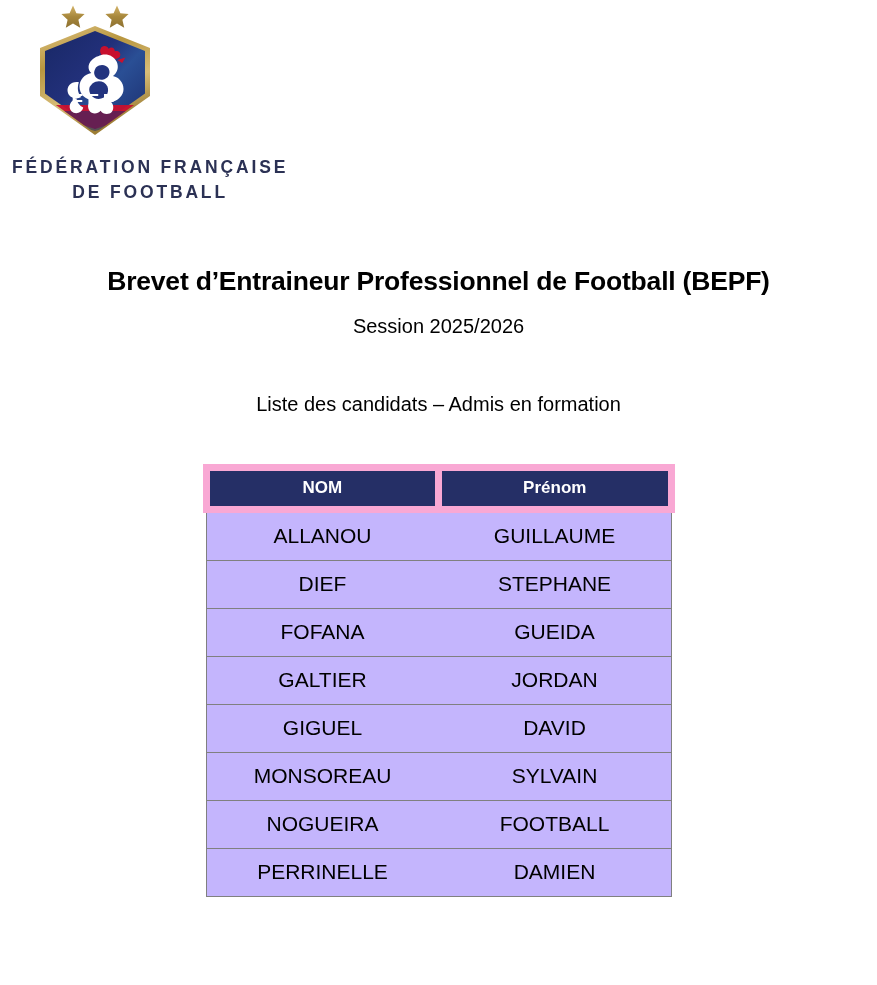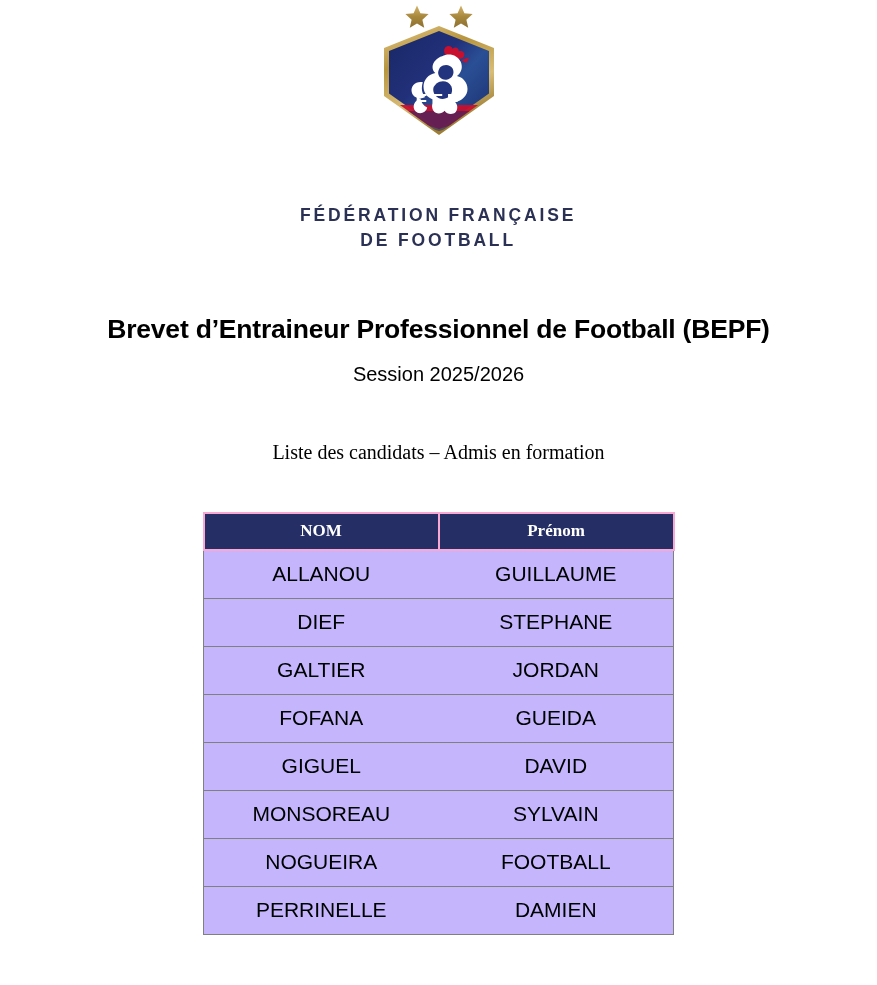--- a/index.html
+++ b/index.html
@@ -15,22 +15,21 @@
     overflow: hidden;
     position: relative;
   }
 
   
   .logo-block {
     width: 100%;
     padding-top: 4px;
     display: flex;
     flex-direction: column;
-    align-items: center;
-    gap: 48px;
+    align-items: flex-start;
   }
   .crest-wrap {
     position: relative;
     width: 190px;
     height: 132px;
   }
   .stars {
     position: absolute;
     top: 0px;
     left: 0;
@@ -76,44 +75,42 @@
     font-size: 20px;
     font-weight: normal;
     color: #000;
   }
   .list-caption {
     margin-top: 55px;
     text-align: center;
     font-size: 20px;
     font-weight: normal;
     color: #000;
-    font-family: Liberation Serif, serif;
   }
 
   
   .table-wrap {
     margin-top: 48px;
     display: flex;
     justify-content: center;
   }
   table.candidates {
     width: 472px;
     border-collapse: collapse;
     table-layout: fixed;
   }
   table.candidates th {
     background: #252f66;
     color: #ffffff;
     font-size: 17px;
     font-weight: bold;
     height: 35px;
     text-align: center;
-    border: 2px solid #f9a8d4;
+    border: 7px solid #f9a8d4;
     padding: 0;
-    font-family: Liberation Serif, serif;
   }
   table.candidates th.col-nom {
     border-right: 1px solid #5b6394;
   }
   table.candidates td {
     height: 47px;
     text-align: center;
     font-size: 21px;
     font-weight: normal;
     color: #000;
@@ -216,26 +213,26 @@
     <tbody id="tbody">
         <tr>
           <td class="cell-nom">ALLANOU</td>
           <td class="cell-prenom">GUILLAUME</td>
         </tr>
         <tr>
           <td class="cell-nom">DIEF</td>
           <td class="cell-prenom">STEPHANE</td>
         </tr>
         <tr>
+          <td class="cell-nom">FOFANA</td>
+          <td class="cell-prenom">GUEIDA</td>
+        </tr>
+        <tr>
           <td class="cell-nom">GALTIER</td>
           <td class="cell-prenom">JORDAN</td>
-        </tr>
-        <tr>
-          <td class="cell-nom">FOFANA</td>
-          <td class="cell-prenom">GUEIDA</td>
         </tr>
         <tr>
           <td class="cell-nom">GIGUEL</td>
           <td class="cell-prenom">DAVID</td>
         </tr>
         <tr>
           <td class="cell-nom">MONSOREAU</td>
           <td class="cell-prenom">SYLVAIN</td>
         </tr>
         <tr>

